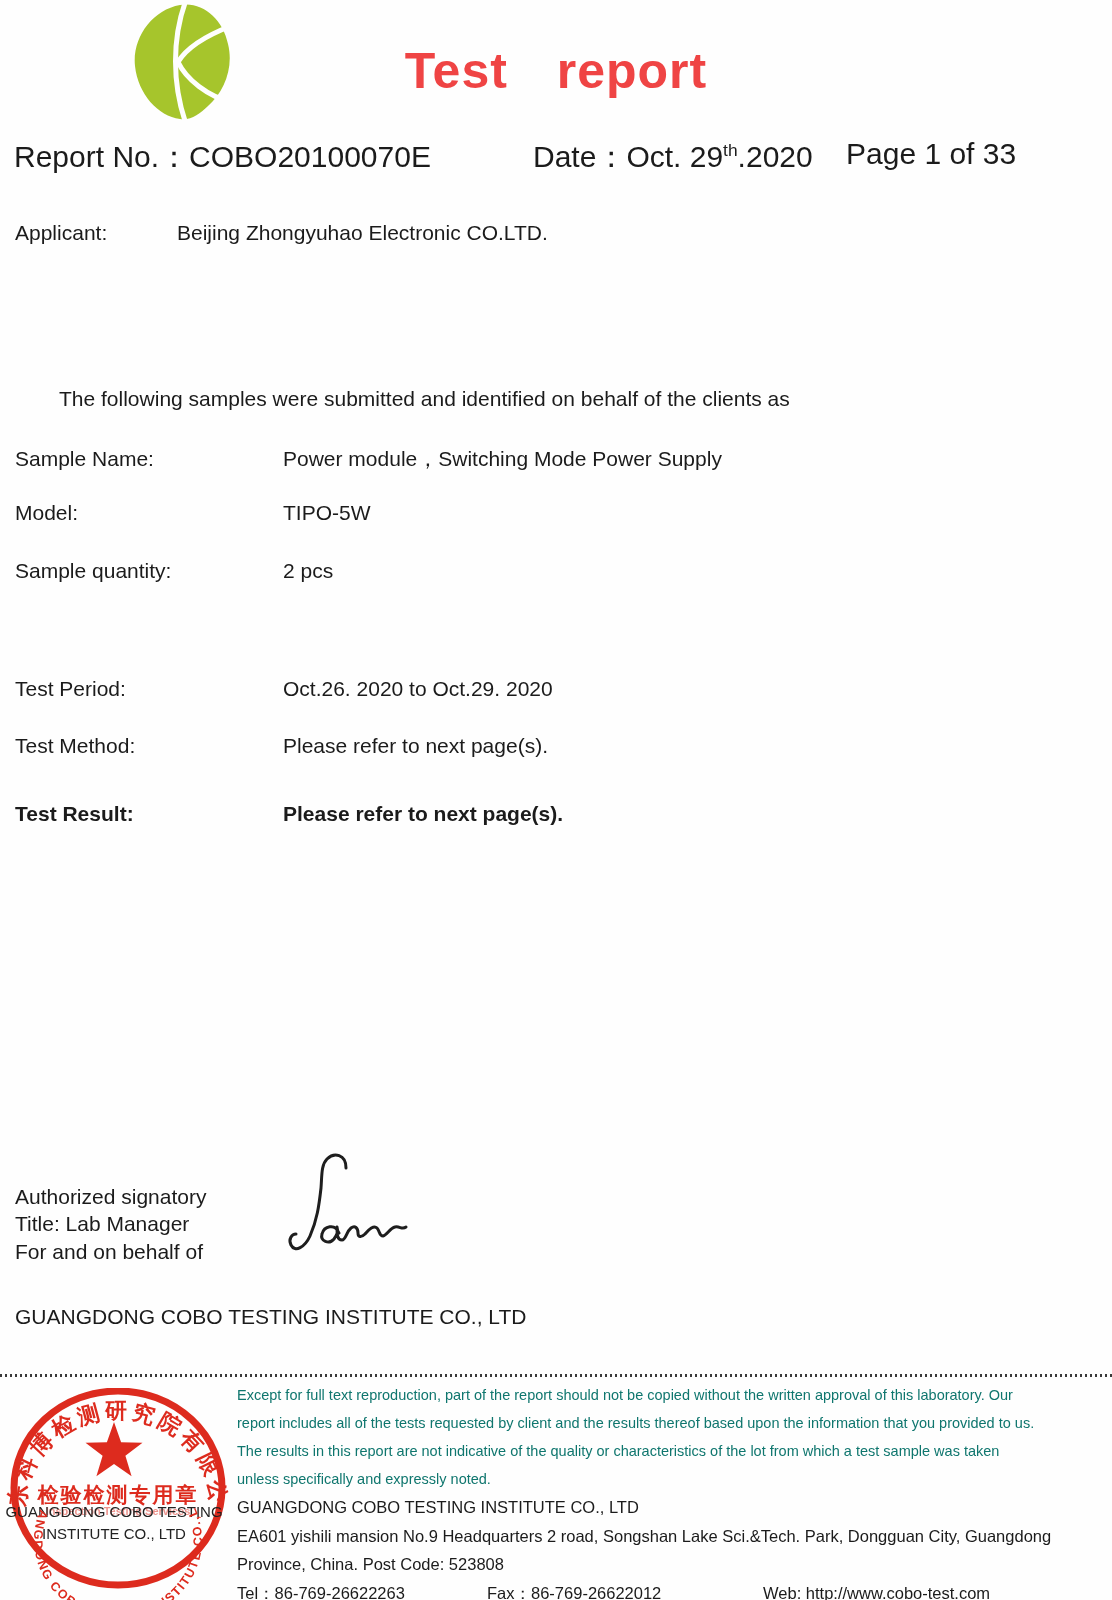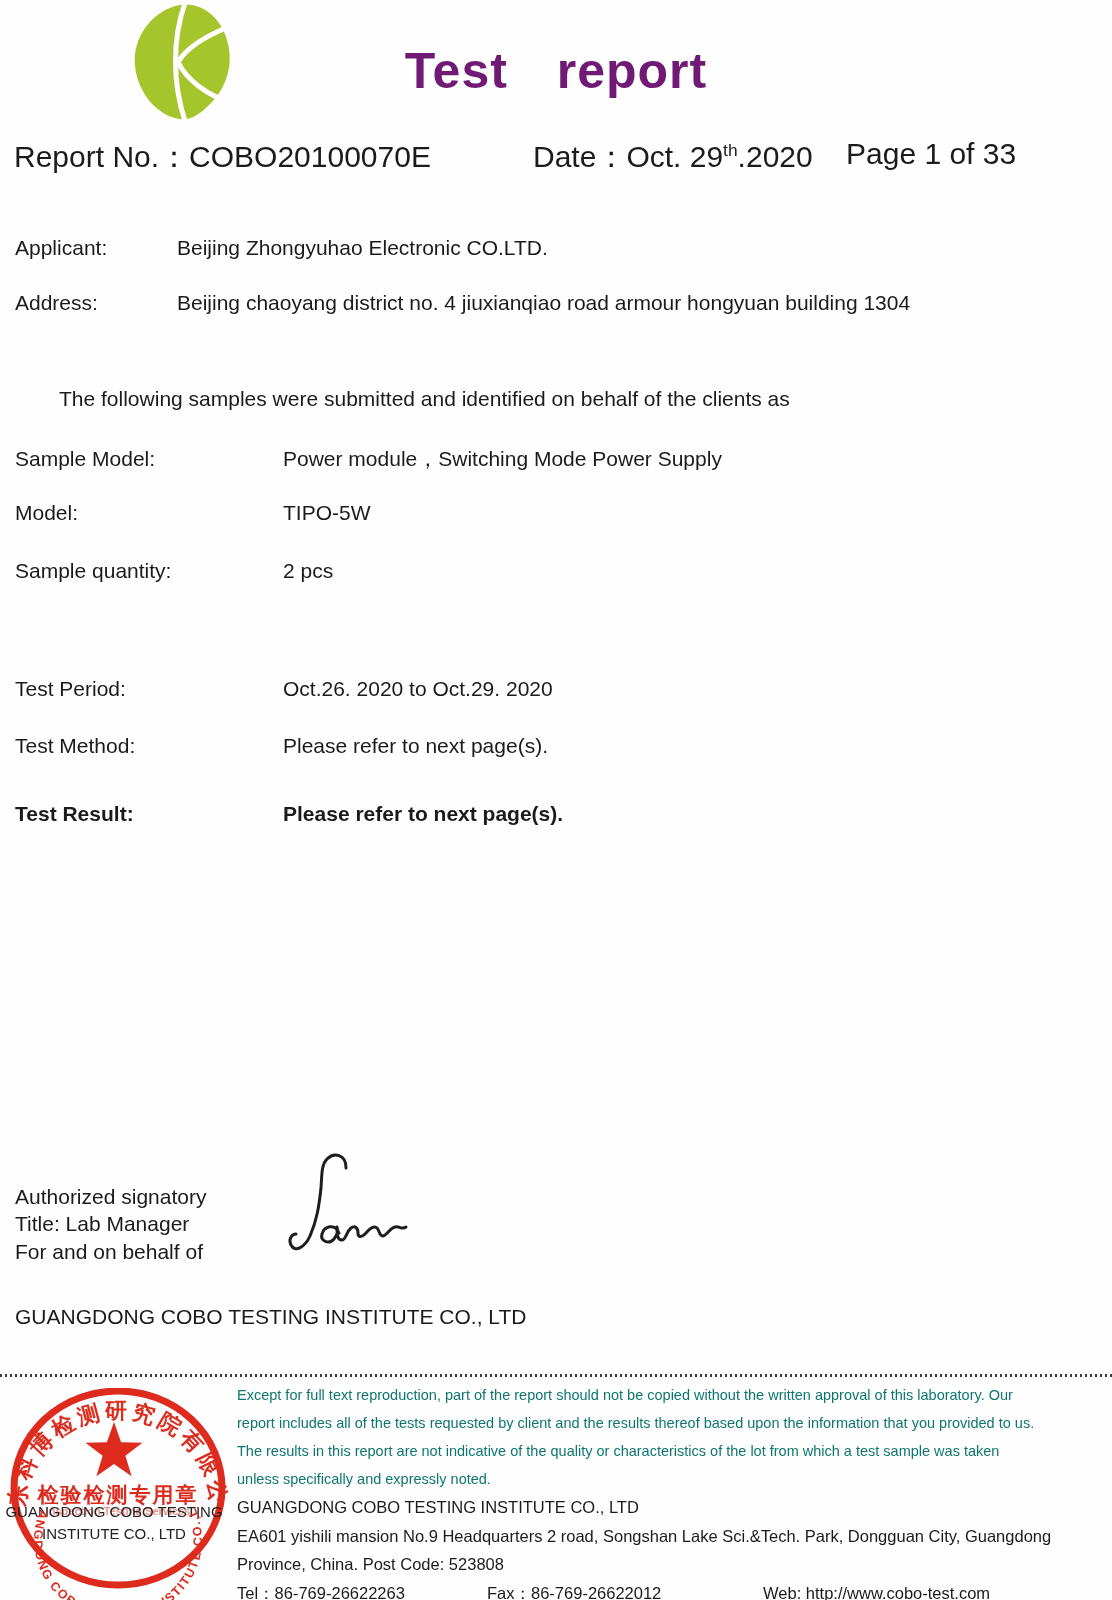--- a/index.html
+++ b/index.html
@@ -3,31 +3,31 @@
 <meta charset="utf-8">
 <style>
   html,body{margin:0;padding:0;background:#ffffff;}
   .page{
     position:relative;width:1112px;height:1600px;background:#fefefe;
     font-family:"Liberation Sans","DejaVu Sans",sans-serif;color:#1b1b1b;overflow:hidden;
   }
   .logo{position:absolute;left:128px;top:2px;width:110px;height:120px;}
   .title{
     position:absolute;top:42px;left:0;width:100%;text-align:center;
-    font-size:50px;font-weight:bold;color:#701a75;word-spacing:34px;letter-spacing:1px;
+    font-size:50px;font-weight:bold;color:#ef4444;word-spacing:34px;letter-spacing:1px;
   }
   .meta{position:absolute;top:137px;left:14px;width:1084px;height:30px;font-size:30px;}
   .meta .m-date{position:absolute;left:519px;top:0;}
   .meta .m-page{position:absolute;left:832px;top:0;}
   sup{font-size:0.58em;vertical-align:super;line-height:0;}
   .row{position:absolute;left:15px;font-size:21px;white-space:nowrap;}
   .row .lbl{display:inline-block;}
   .w-party{width:162px;}
   .w-field{width:268px;}
-  .r-applicant{top:221px;margin-top:15px;}
+  .r-applicant{top:221px;}
   .r-address{top:291px;}
   .r-intro{top:387px;margin-left:44px;}
   .r-f0{top:445px;}
   .r-f1{top:501px;}
   .r-f2{top:559px;}
   .r-f3{top:619px;}
   .r-f4{top:677px;}
   .r-f5{top:734px;}
   .r-f6{top:802px;font-weight:bold;}
   .r-auth{top:1185px;}
@@ -62,28 +62,25 @@
 
   <div class="meta">
     <span class="m-no"><span>Report No.：</span><span>COBO20100070E</span></span>
     <span class="m-date"><span>Date：</span><span>Oct. 29</span><sup>th</sup><span>.2020</span></span>
     <span class="m-page">Page 1 of 33</span>
   </div>
 
   <div class="row r-applicant">
     <span class="lbl w-party">Applicant:</span><span class="val">Beijing Zhongyuhao Electronic CO.LTD.</span>
   </div>
-  <div class="row r-address">
-    <span class="lbl w-party">Address:</span><span class="val">Beijing chaoyang district no. 4 jiuxianqiao road armour hongyuan building 1304</span>
-  </div>
 
   <div class="row r-intro">The following samples were submitted and identified on behalf of the clients as</div>
 
   <div class="row r-f0">
-    <span class="lbl w-field">Sample Model:</span><span class="val">Power module，Switching Mode Power Supply</span>
+    <span class="lbl w-field">Sample Name:</span><span class="val">Power module，Switching Mode Power Supply</span>
   </div>
   <div class="row r-f1">
     <span class="lbl w-field">Model:</span><span class="val">TIPO-5W</span>
   </div>
   <div class="row r-f2">
     <span class="lbl w-field">Sample quantity:</span><span class="val">2 pcs</span>
   </div>
   <div class="row r-f4">
     <span class="lbl w-field">Test Period:</span><span class="val">Oct.26. 2020 to Oct.29. 2020</span>
   </div>

